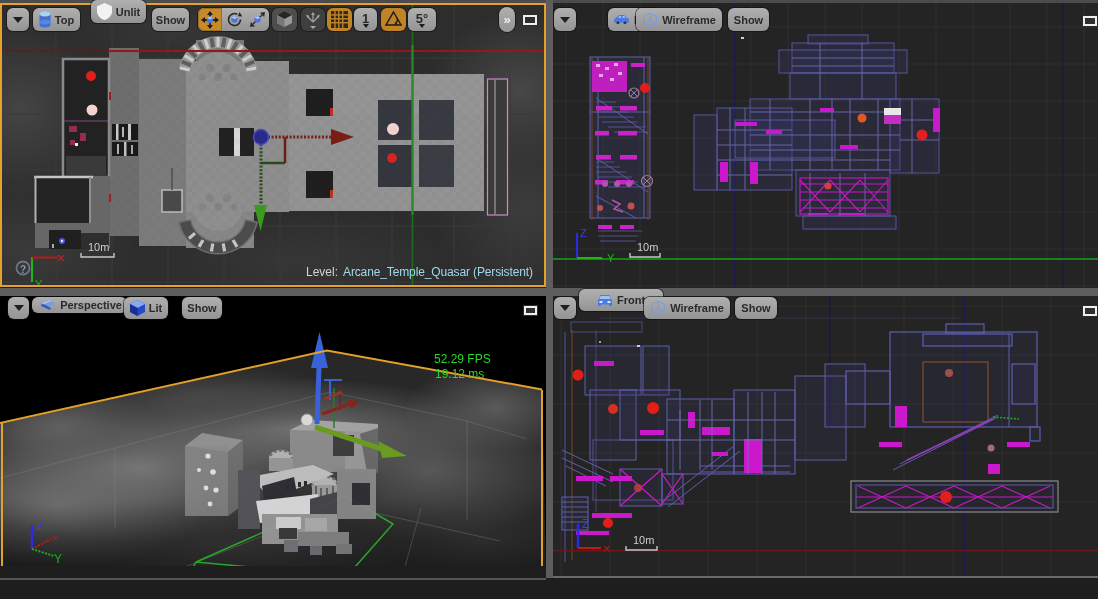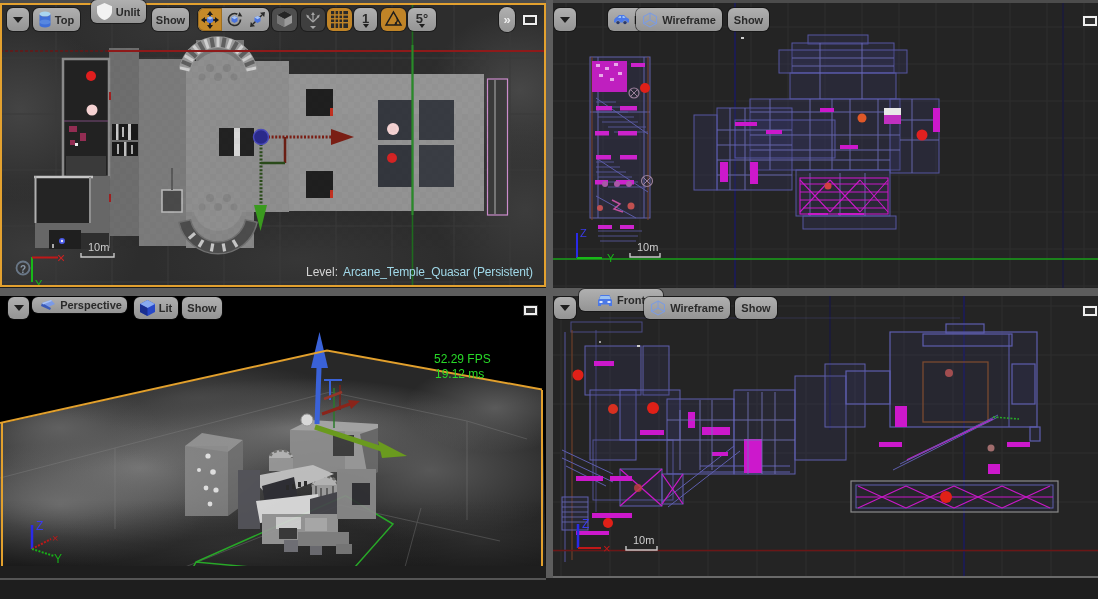--- a/index.html
+++ b/index.html
@@ -803,21 +803,21 @@
     <div class="btn" style="left:8px;top:297px;width:21px;height:22px">
         <div class="tri"></div>
       </div>
     <div class="btn" style="left:32px;top:297px;width:95px;height:16px">
       <svg width="19" height="12" viewBox="0 0 19 12">
           <path d="M5 4l9-3 4 4-9 4z" fill="#7a9ae8"></path>
           <path d="M5 4l9 5-1 2-9-4z" fill="#3a5ab8"></path>
           <path d="M5 4l9-3 1 1-9 3.5z" fill="#aac4f4"></path>
         </svg>
       Perspective</div>
-    <div class="btn" style="left:134px;top:297px;width:44px;height:22px">
+    <div class="btn" style="left:124px;top:297px;width:44px;height:22px">
       <svg width="15" height="16" viewBox="0 0 15 16">
           <path d="M7.5 0L15 4v8l-7.5 4L0 12V4z" fill="#2848c8"></path>
           <path d="M7.5 0L15 4l-7.5 4L0 4z" fill="#88aaf0"></path>
           <path d="M0 4l7.5 4v8L0 12z" fill="#1a2f90"></path>
         </svg>
       Lit</div>
     <div class="btn" style="left:182px;top:297px;width:40px;height:22px">Show</div>
     <div class="maxi" style="left:524px;top:306px;width:9px;height:5px"></div>
 
     <div class="btn" style="left:554px;top:297px;width:22px;height:22px">

